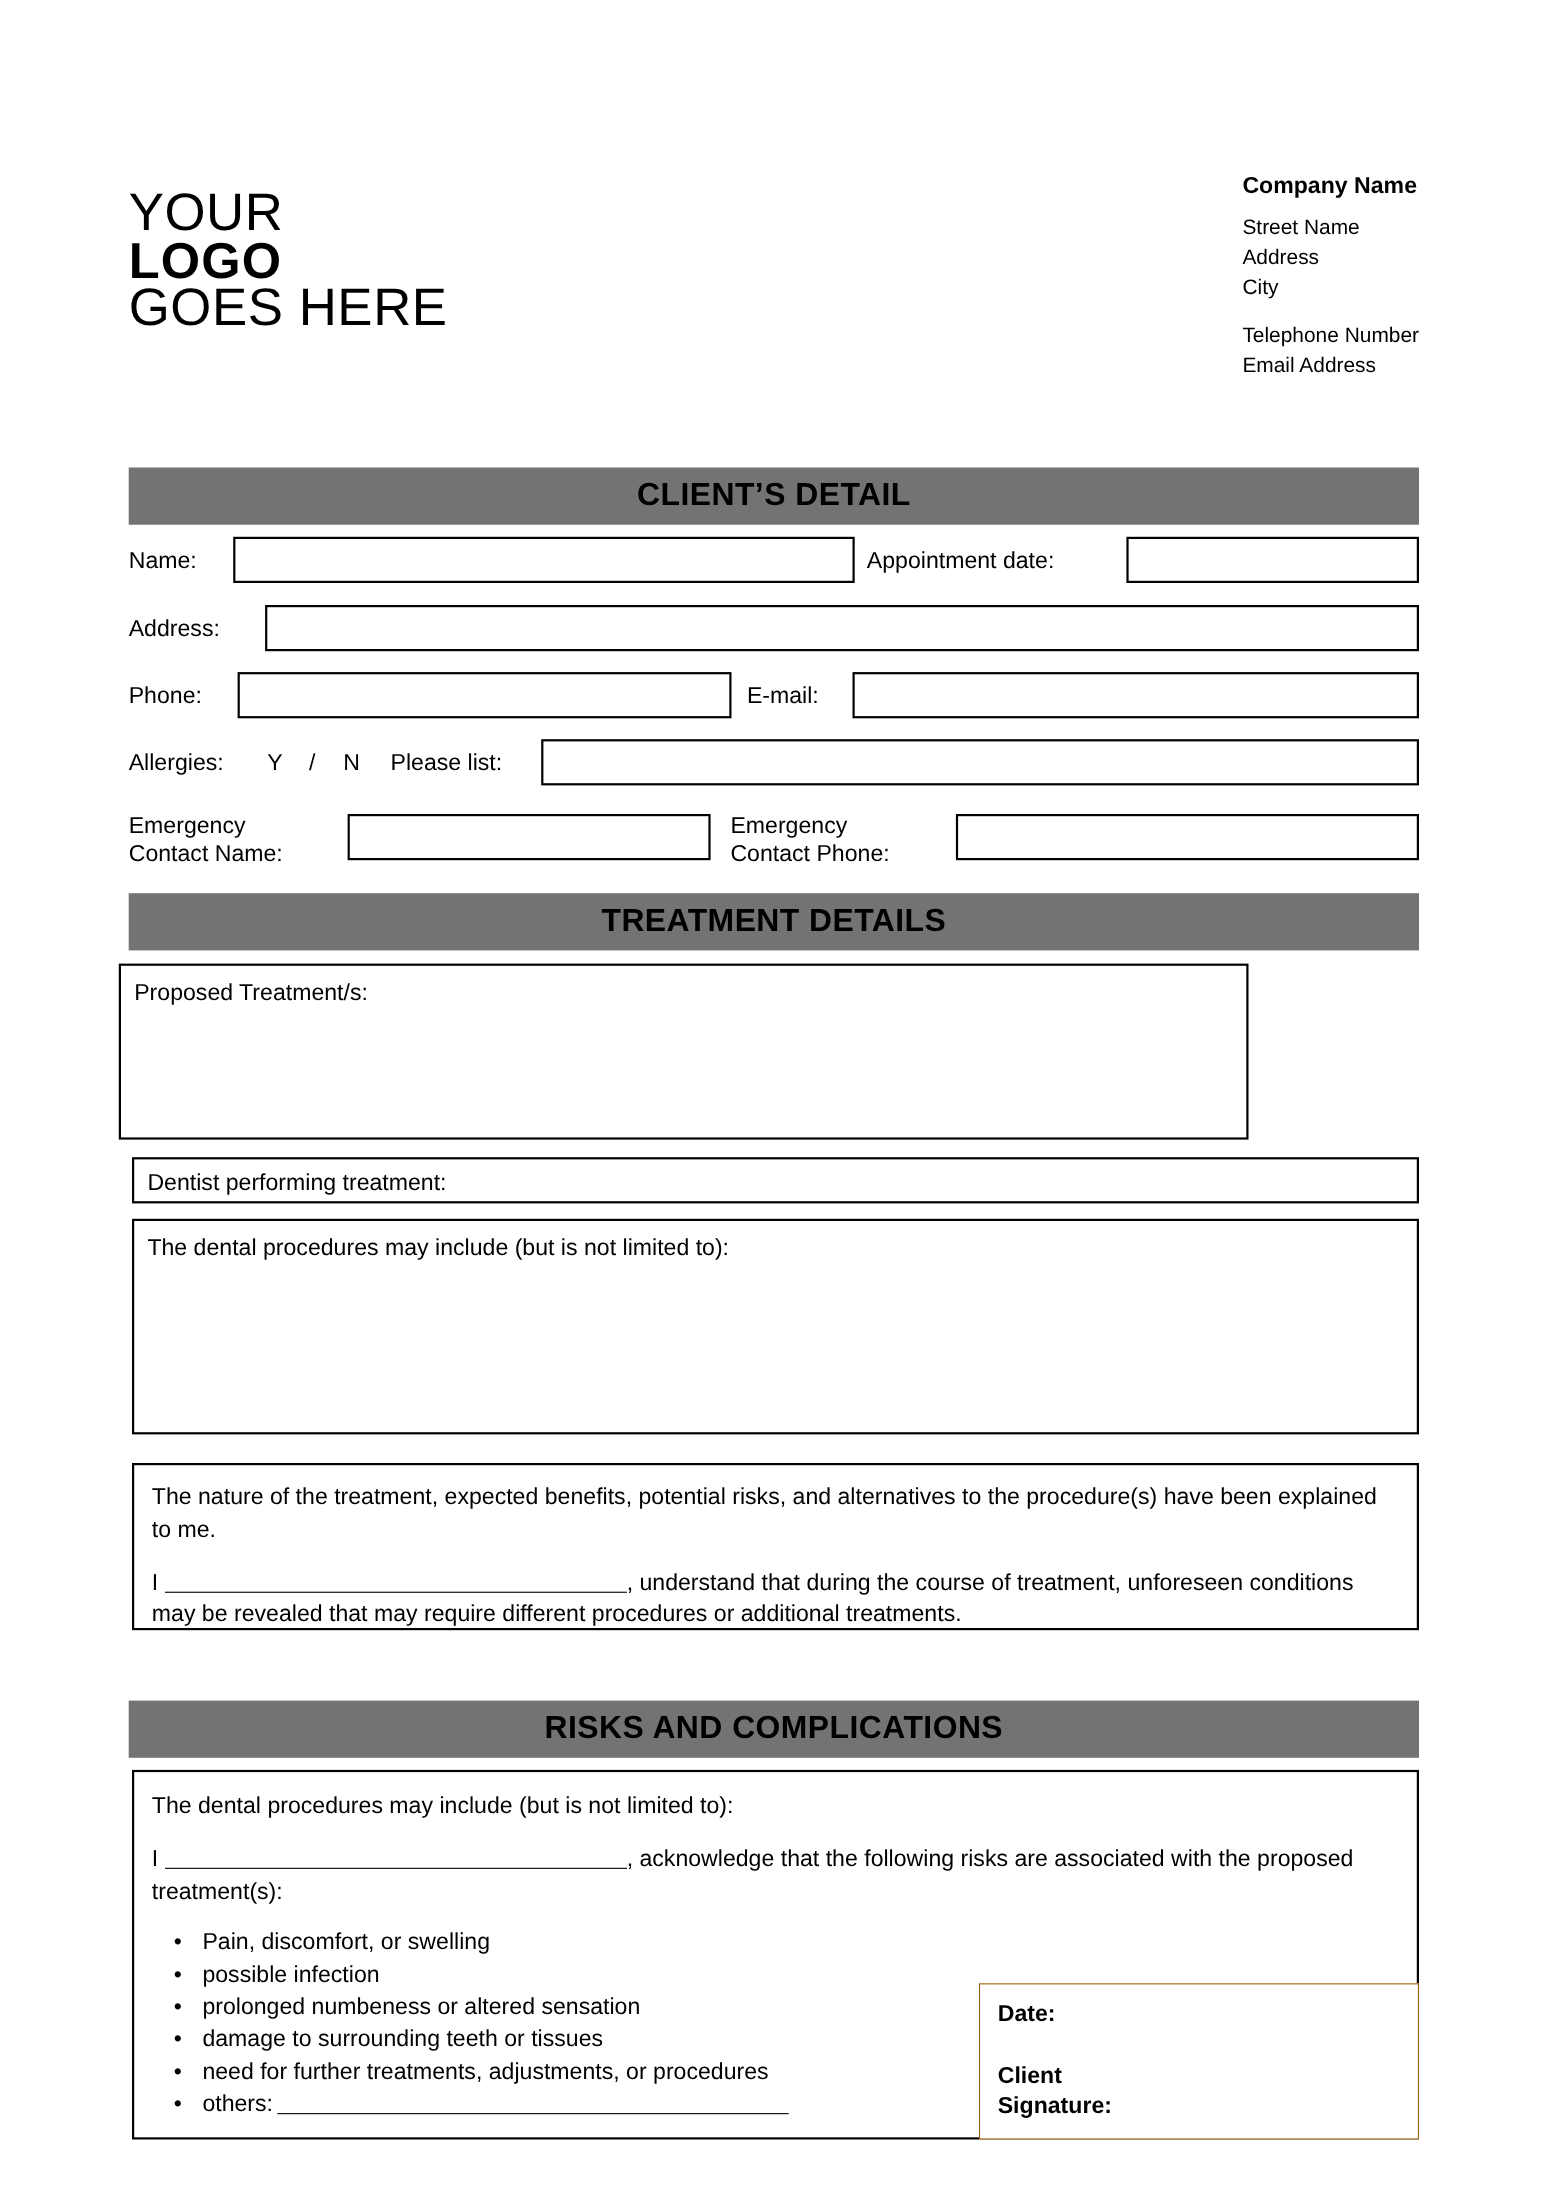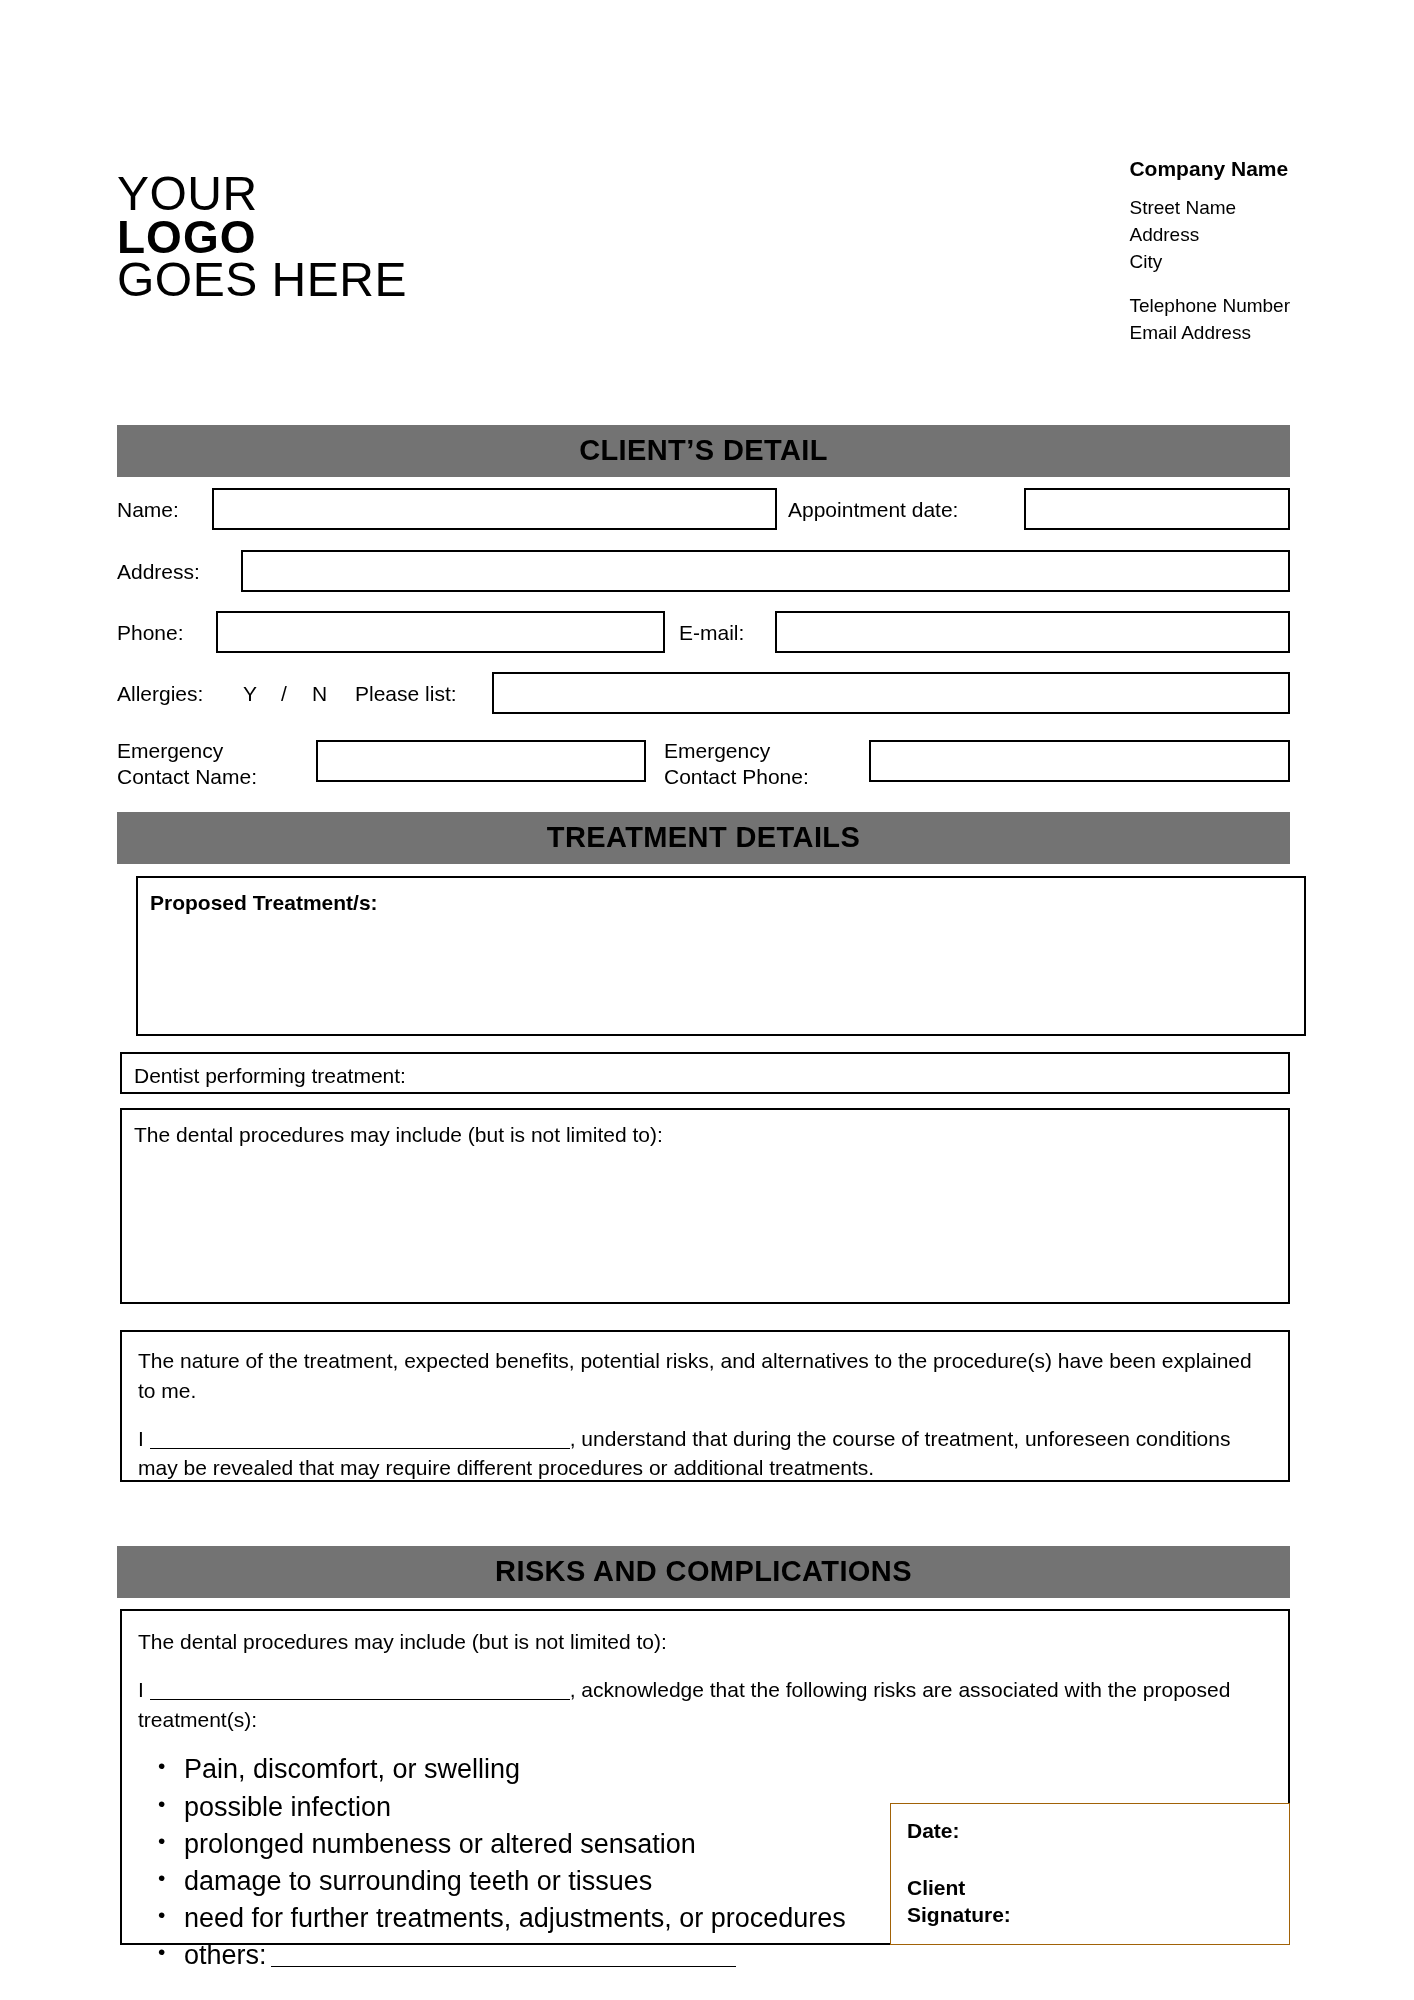--- a/index.html
+++ b/index.html
@@ -129,21 +129,21 @@
     display: inline-block;
     vertical-align: -3px;
   }
 
   .bullets {
     margin: 0;
     padding: 0 0 0 46px;
     list-style: none;
   }
   .bullets li {
-    font-size: 27px;
+    font-size: 21px;
     line-height: 1.30;
     position: relative;
     padding-left: 0;
     margin-bottom: 2px;
   }
   .bullets li::before {
     content: "\2022";
     position: absolute;
     left: -26px;
     top: 0;
@@ -238,21 +238,21 @@
   <span class="flabel" style="left:664px; top:738px;">Emergency
 Contact Phone:</span>
   <div class="fbox" style="left:869px; top:740px; width:421px; height:42px;">
     <span class="ctext" style="left:10px; top:11px;"></span>
   </div>
 
   <div class="band" style="top:812px; height:52px; padding-top:11px;">
     <span class="band-text">TREATMENT DETAILS</span>
   </div>
 
-  <div class="fbox" style="left:136px; top:876px; width:1170px; height:160px;font-weight:bold;">
+  <div class="fbox" style="left:108px; top:876px; width:1027px; height:160px;">
     <span class="ctext" style="left:12px; top:14px;">Proposed Treatment/s:</span>
   </div>
 
   <div class="fbox" style="left:120px; top:1052px; width:1170px; height:42px;">
     <span class="ctext" style="left:12px; top:11px;">Dentist performing treatment:</span>
   </div>
 
   <div class="fbox" style="left:120px; top:1108px; width:1170px; height:196px;">
     <span class="ctext" style="left:12px; top:14px;">The dental procedures may include (but is not limited to):</span>
   </div>

